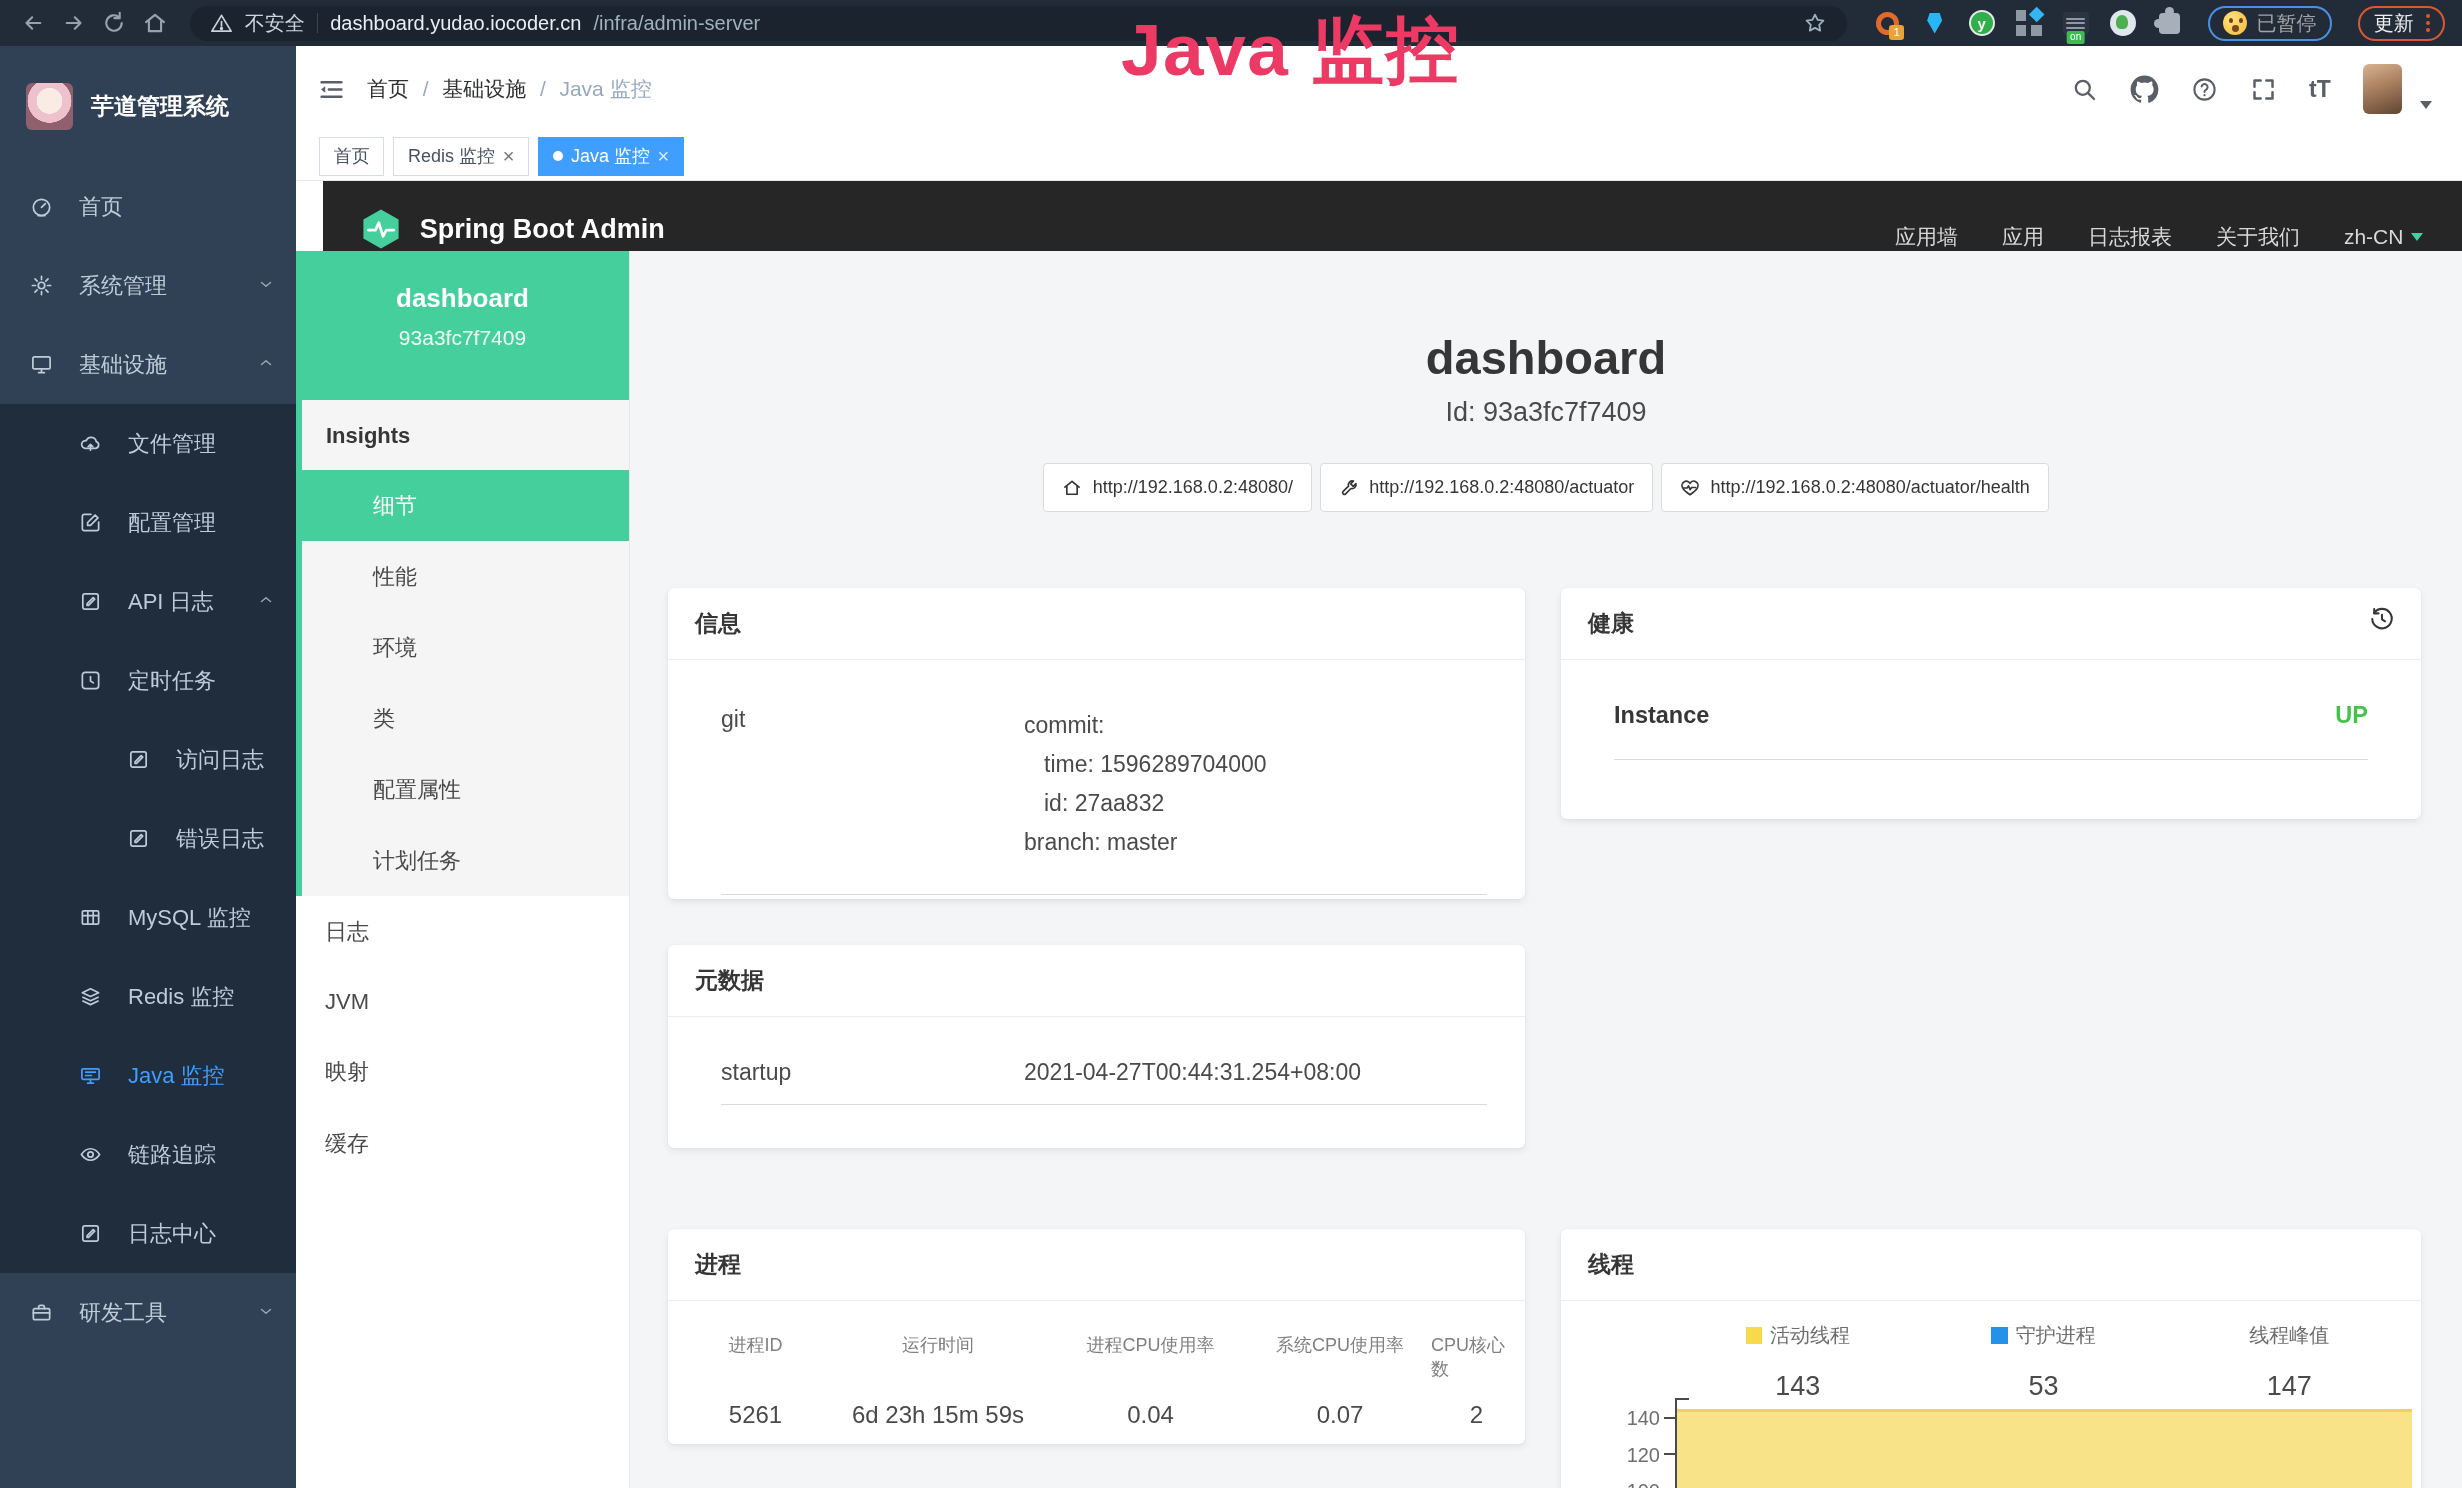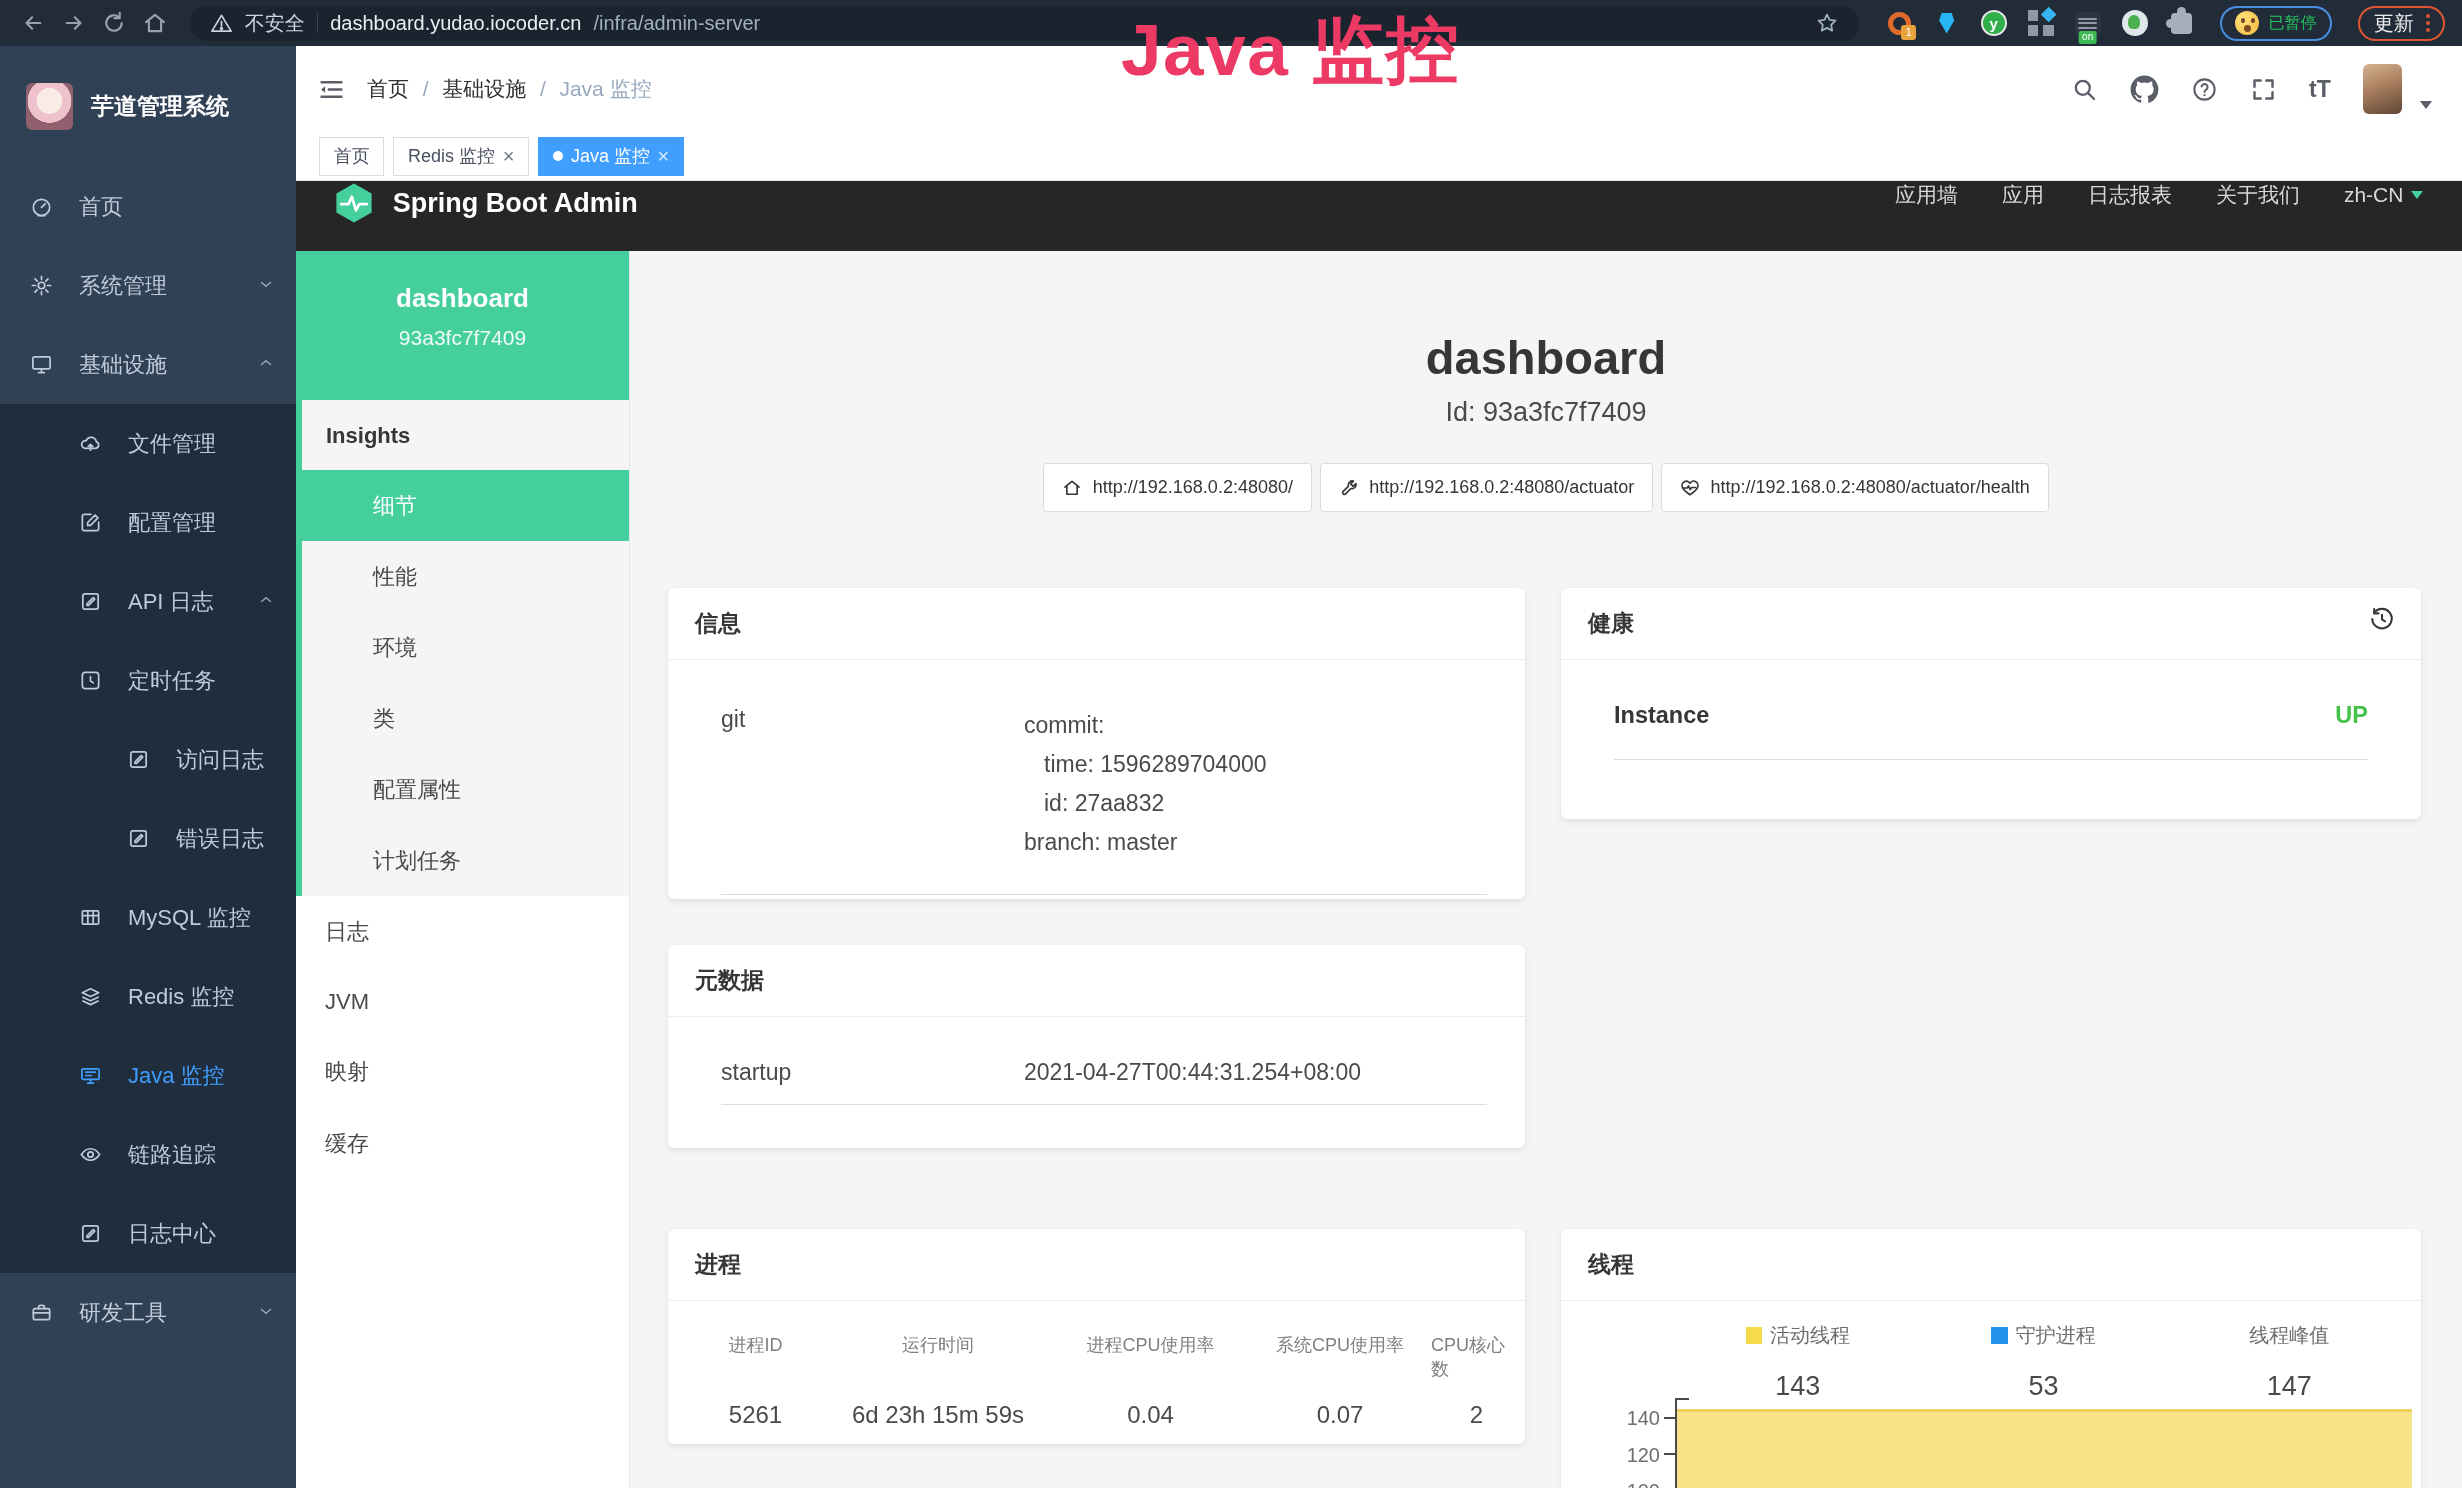--- a/index.html
+++ b/index.html
@@ -39,21 +39,21 @@
   .ext-sprout::before { content:""; position:absolute; left:6.8px; top:5.3px; width:12px; height:13.7px; background:#4caf50; border-radius:50% 50% 40% 40%; }
   .ext-puzzle { width:21px; height:21px; background:#a7b0ba; border-radius:3.8px; position:relative; }
   .ext-puzzle::before { content:""; position:absolute; top:-5.3px; left:6px; width:9px; height:9px; background:#a7b0ba; border-radius:50%; }
   .ext-puzzle::after  { content:""; position:absolute; left:-5.3px; top:6px; width:9px; height:9px; background:#a7b0ba; border-radius:50%; }
   .profile-chip { height:35px; border:2.3px solid #4b8fe2; border-radius:17.4px; display:flex; align-items:center;
                   gap:9px; padding:0 13.7px; margin-left:4.6px; }
   .emoji { width:24px; height:24px; border-radius:50%; background:radial-gradient(circle at 35% 35%, #ffe27a, #f5b73d); position:relative; }
   .emoji::before { content:""; position:absolute; left:5.3px; top:6.8px; width:3.8px; height:5.3px; background:#6b4226; border-radius:50%;
                    box-shadow:10px 0 0 #6b4226; }
   .emoji::after { content:""; position:absolute; left:9px; bottom:3px; width:6.8px; height:6.8px; background:#7a4a1f; border-radius:50%; }
-  .chip-label { font-size:16px; color:#22c55e; white-space:nowrap; }
+  .chip-label { font-size:20px; color:#a3a3a3; white-space:nowrap; }
   .update-pill { height:35px; border:2.3px solid #dd5531; border-radius:17.4px; display:flex; align-items:center;
                  gap:12px; padding:0 13.7px; margin-left:6px; }
   .update-label { font-size:20px; color:#ececec; white-space:nowrap;text-align:center; }
   .kebab { display:flex; flex-direction:column; gap:3px; }
   .kebab i { width:3.8px; height:3.8px; border-radius:50%; background:#dd5531; }
 
   
   .annotation { position:absolute; left:1121px; top:1.5px; z-index:50; font-size:73px; font-weight:700;
                 color:#ec3a64; letter-spacing:1.5px; white-space:nowrap; }
 
@@ -95,21 +95,21 @@
               border-bottom:0.8px solid #e4e7ed; background:#fff; }
   .tag { height:39px; display:inline-flex; align-items:center; gap:7.6px; padding:0 13.7px;
          border:0.8px solid #d8dce5; background:#fff; font-size:18px; color:#495060; cursor:pointer; }
   .tag .dot { display:none; }
   .tag.active { background:#409eff; border-color:#409eff; color:#fff; }
   .tag.active .dot { display:inline-block; width:10.6px; height:10.6px; border-radius:50%; background:#fff; }
   .tag-close { font-size:20px; line-height:1; opacity:.8; }
 
   
   .sba { flex:1; display:flex; flex-direction:column; min-height:0; }
-  .sba-header { height:70px; background:#262626; display:flex; align-items:flex-start; padding:0 39px 0 36px; flex:0 0 70px; }
+  .sba-header { height:70px; background:#262626; display:flex; align-items:flex-end; padding:0 39px 0 36px; flex:0 0 70px;margin-left:27px; }
   .sba-brand { display:flex; align-items:center; gap:16.7px; }
   .sba-brand-name { font-size:27px; font-weight:700; color:#fff; white-space:nowrap; }
   .sba-nav { margin-left:auto; display:flex; align-items:center; gap:44px; font-size:21px; color:#d9d9d9; }
   .sba-nav-item { white-space:nowrap; cursor:pointer; }
   .sba-locale { display:flex; align-items:center; gap:7.6px; cursor:pointer; }
   .locale-chev { width:0; height:0; border-left:6.8px solid transparent; border-right:6.8px solid transparent;
                  border-top:8.3px solid #45cf9d; }
 
   .sba-body { flex:1; display:flex; min-height:0;justify-content:space-between; }
   .sba-sidebar { width:334px; flex:0 0 334px; background:#fff; border-right:1.5px solid #e6e6e6; }

